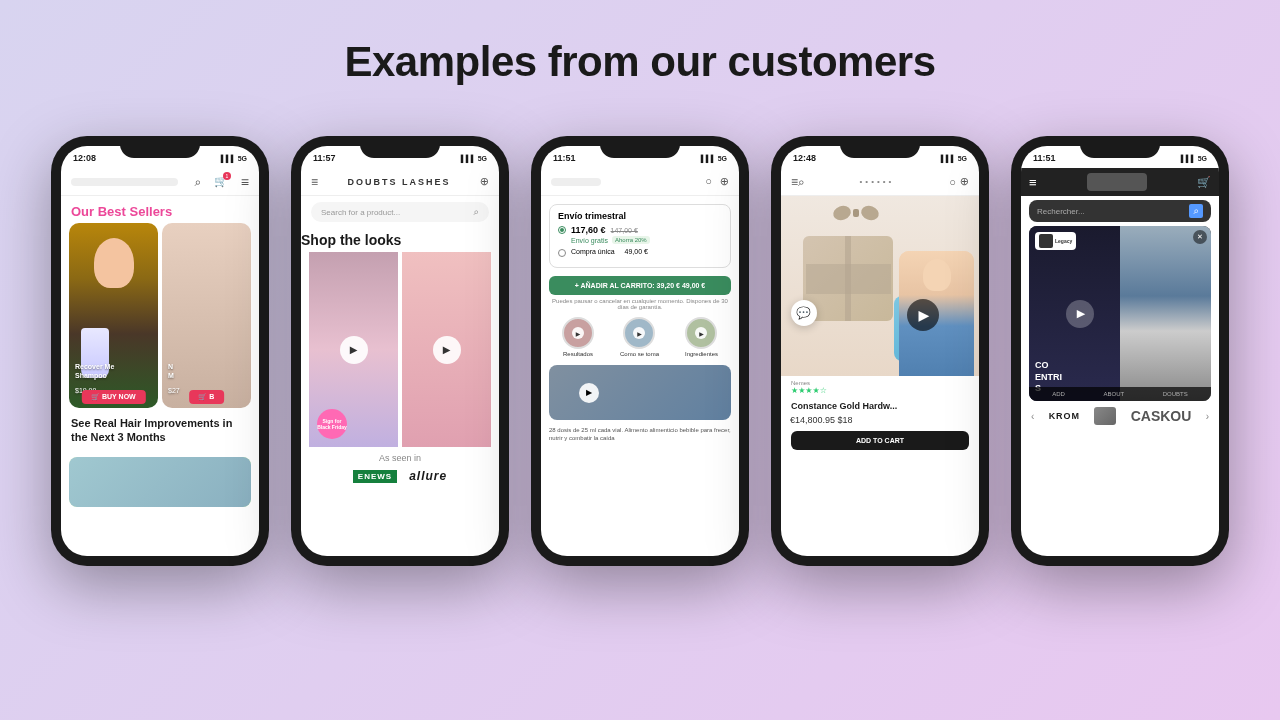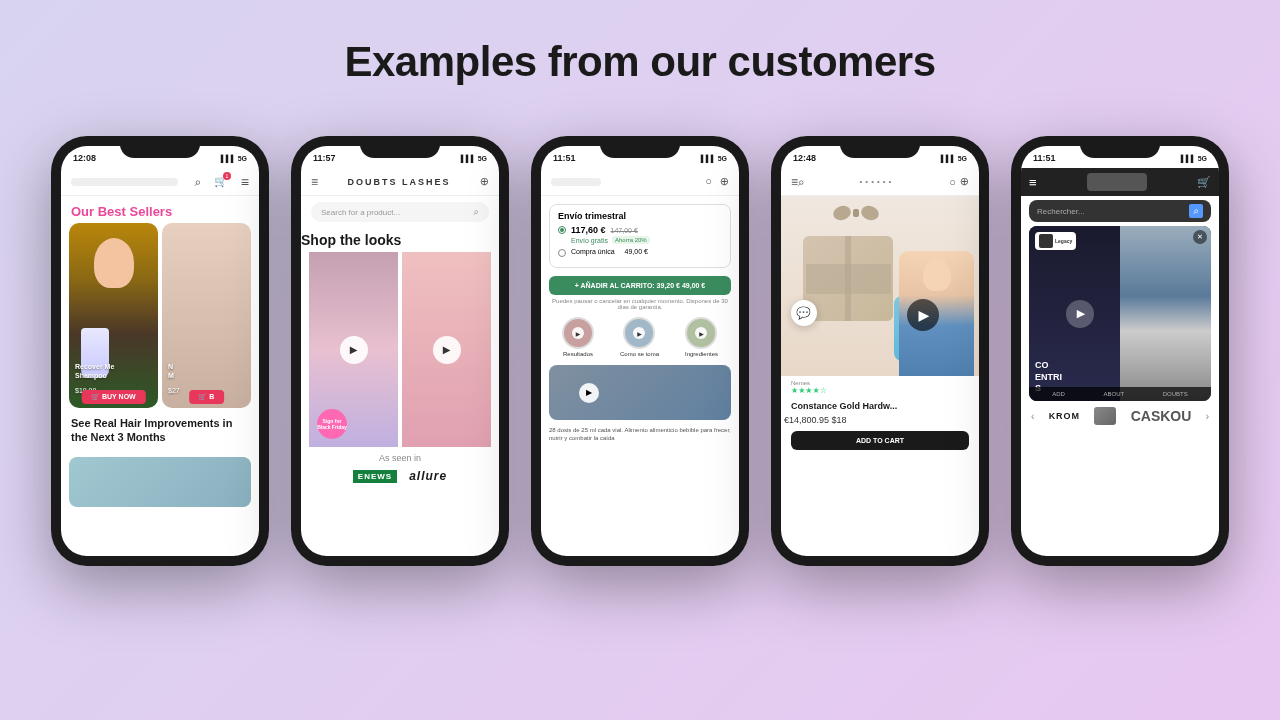--- a/index.html
+++ b/index.html
@@ -479,21 +479,21 @@
     .stars { color: #2ecc71; font-size: 8px; }
 
     .phone4-product-name {
       padding: 2px 10px;
       font-size: 9px;
       font-weight: 600;
       color: #1a1a1a;
     }
 
     .phone4-price {
-      padding: 2px 3px;
+      padding: 2px 9px;
       font-size: 9px;
       color: #333;
     }
 
     .chat-icon-abs {
       position: absolute;
       bottom: 50px;
       left: 10px;
       width: 26px;
       height: 26px;

